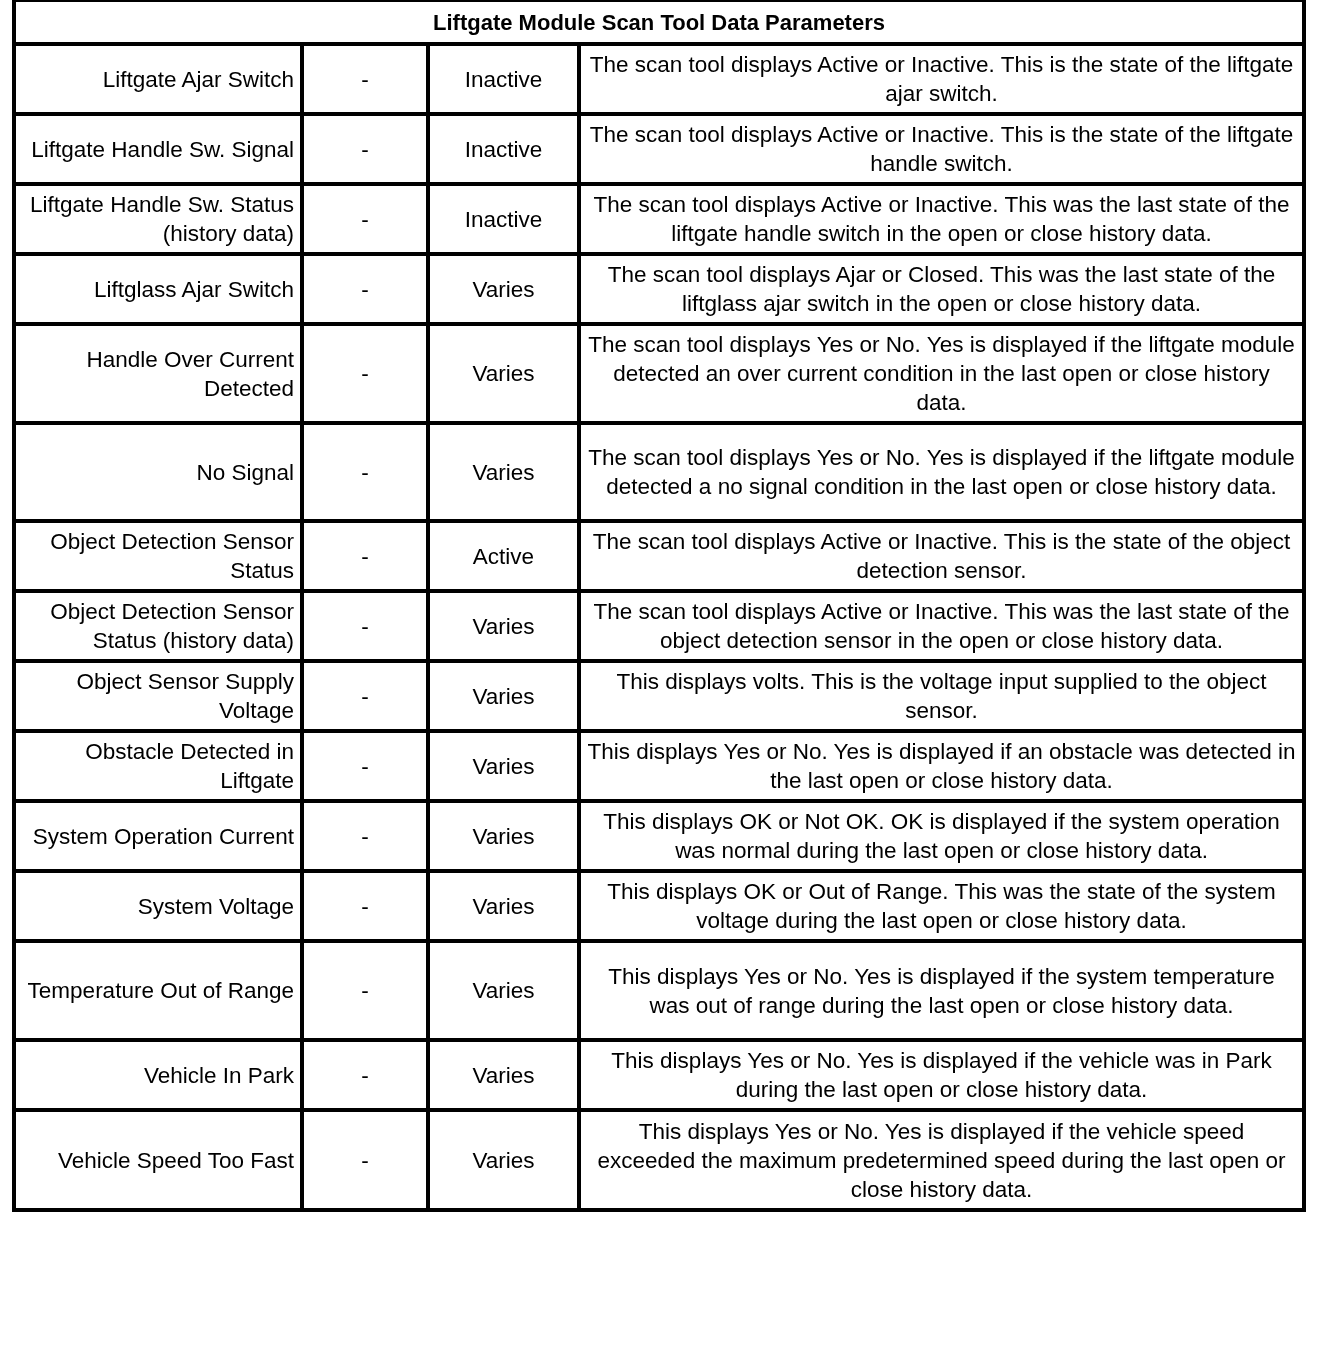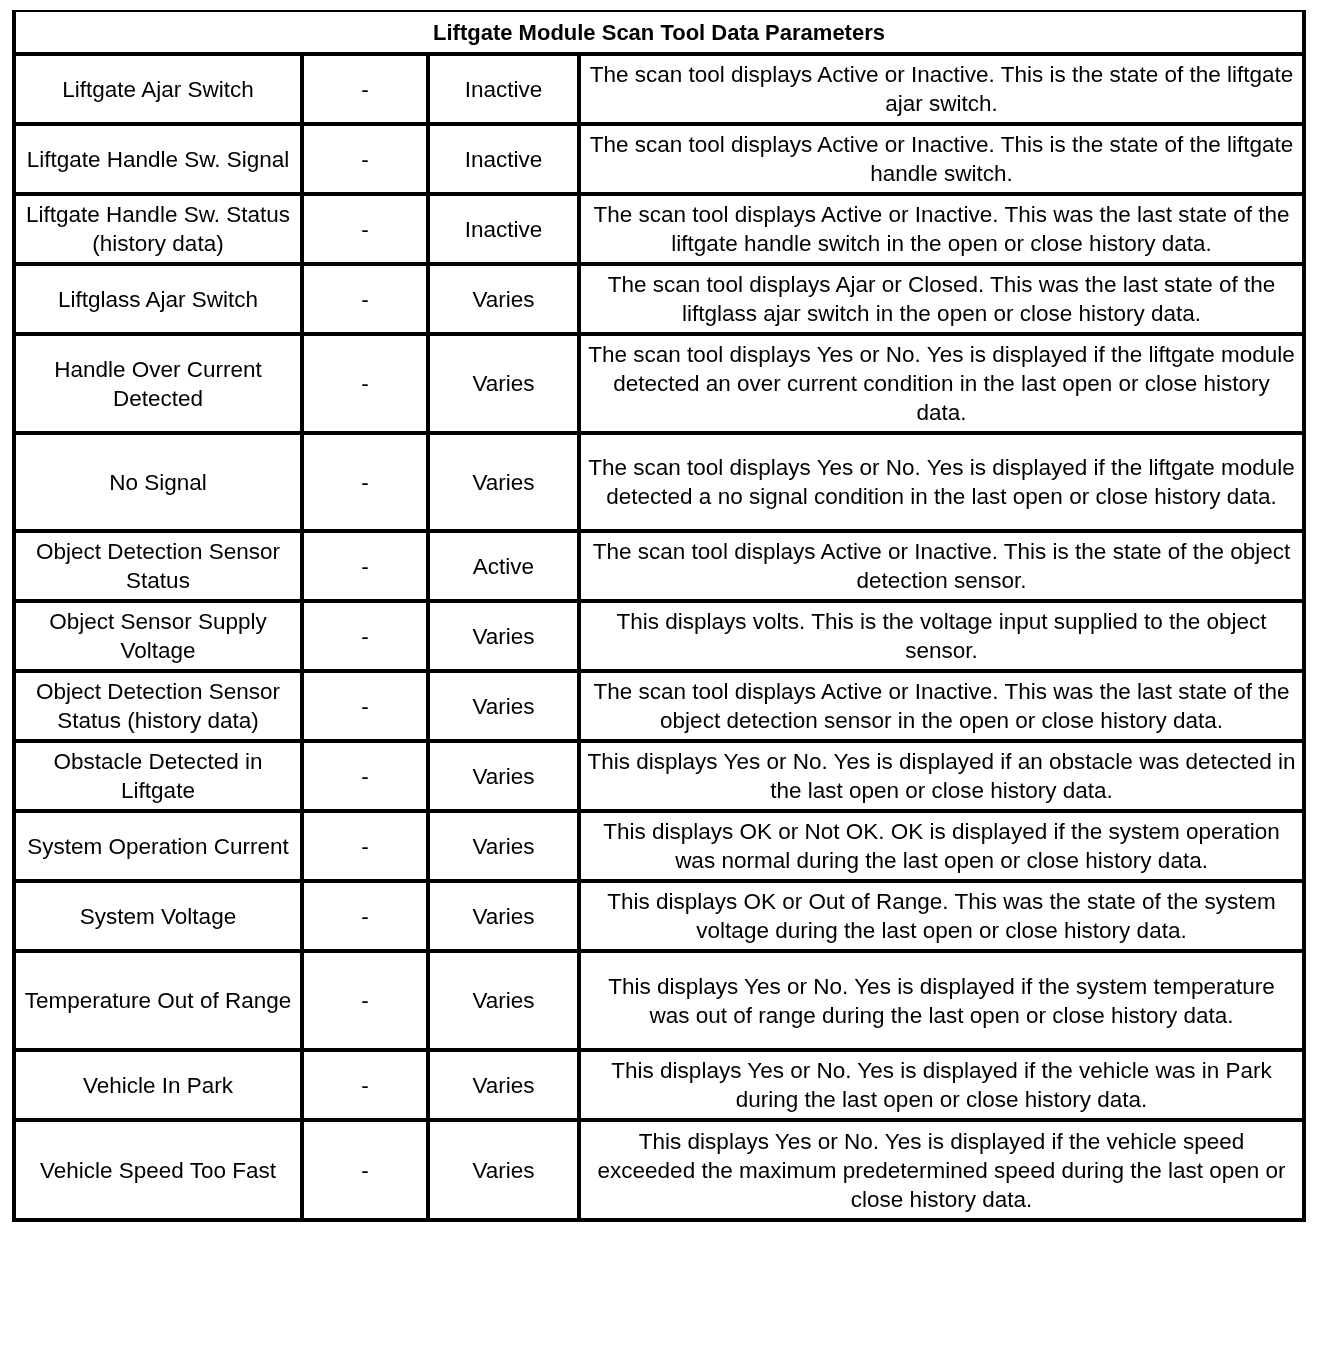--- a/index.html
+++ b/index.html
@@ -1,19 +1,19 @@
 <!DOCTYPE html>
 <html><head>
 <meta charset="utf-8">
 <style>
   html, body { margin: 0; padding: 0; background: #ffffff; }
   body { width: 1328px; height: 1372px; position: relative; overflow: hidden;
          font-family: "Liberation Sans", sans-serif; color: #000; }
   table.scan {
-    position: absolute; left: 12px; top: 10px;
+    position: absolute; left: 12px; top: 0;
     width: 1290px;
     border-collapse: collapse;
     table-layout: fixed;
     font-size: 22.5px;
     line-height: 29px;
   }
   table.scan td, table.scan th {
     border: 4px solid #000;
     padding: 0 6px;
     vertical-align: middle;
@@ -23,21 +23,21 @@
     border-top-width: 2px !important;
     border-bottom-width: 2px !important;
     text-align: center; font-weight: bold; height: 40px;
     font-size: 22px;
   }
   .hdr th {
     font-weight: bold; text-align: center; height: 62px;
     border-top-width: 2px !important;
     font-size: 22px; line-height: 27px;
   }
-  td.param { text-align: center; padding-left: 6px; }
+  td.param { text-align: right; padding-left: 6px; }
   td.state, td.val { text-align: center; }
   td.def { text-align: center; padding-left: 5px; padding-right: 4px; }
   col.c1 { width: 288px; }
   col.c2 { width: 126px; }
   col.c3 { width: 151px; }
   col.c4 { width: 725px; }
 </style>
 </head>
 <body>
 
@@ -90,30 +90,30 @@
       <td class="val">Varies</td>
       <td class="def">The scan tool displays Yes or No. Yes is displayed if the liftgate module detected a no signal condition in the last open or close history data.</td>
     </tr>
     <tr style="height:70px">
       <td class="param">Object Detection Sensor Status</td>
       <td class="state">-</td>
       <td class="val">Active</td>
       <td class="def">The scan tool displays Active or Inactive. This is the state of the object detection sensor.</td>
     </tr>
     <tr style="height:70px">
+      <td class="param">Object Detection Sensor Status (history data)</td>
+      <td class="state">-</td>
+      <td class="val">Varies</td>
+      <td class="def">The scan tool displays Active or Inactive. This was the last state of the object detection sensor in the open or close history data.</td>
+    </tr>
+    <tr style="height:70px">
       <td class="param">Object Sensor Supply Voltage</td>
       <td class="state">-</td>
       <td class="val">Varies</td>
       <td class="def">This displays volts. This is the voltage input supplied to the object sensor.</td>
-    </tr>
-    <tr style="height:70px">
-      <td class="param">Object Detection Sensor Status (history data)</td>
-      <td class="state">-</td>
-      <td class="val">Varies</td>
-      <td class="def">The scan tool displays Active or Inactive. This was the last state of the object detection sensor in the open or close history data.</td>
     </tr>
     <tr style="height:70px">
       <td class="param">Obstacle Detected in Liftgate</td>
       <td class="state">-</td>
       <td class="val">Varies</td>
       <td class="def">This displays Yes or No. Yes is displayed if an obstacle was detected in the last open or close history data.</td>
     </tr>
     <tr style="height:70px">
       <td class="param">System Operation Current</td>
       <td class="state">-</td>

